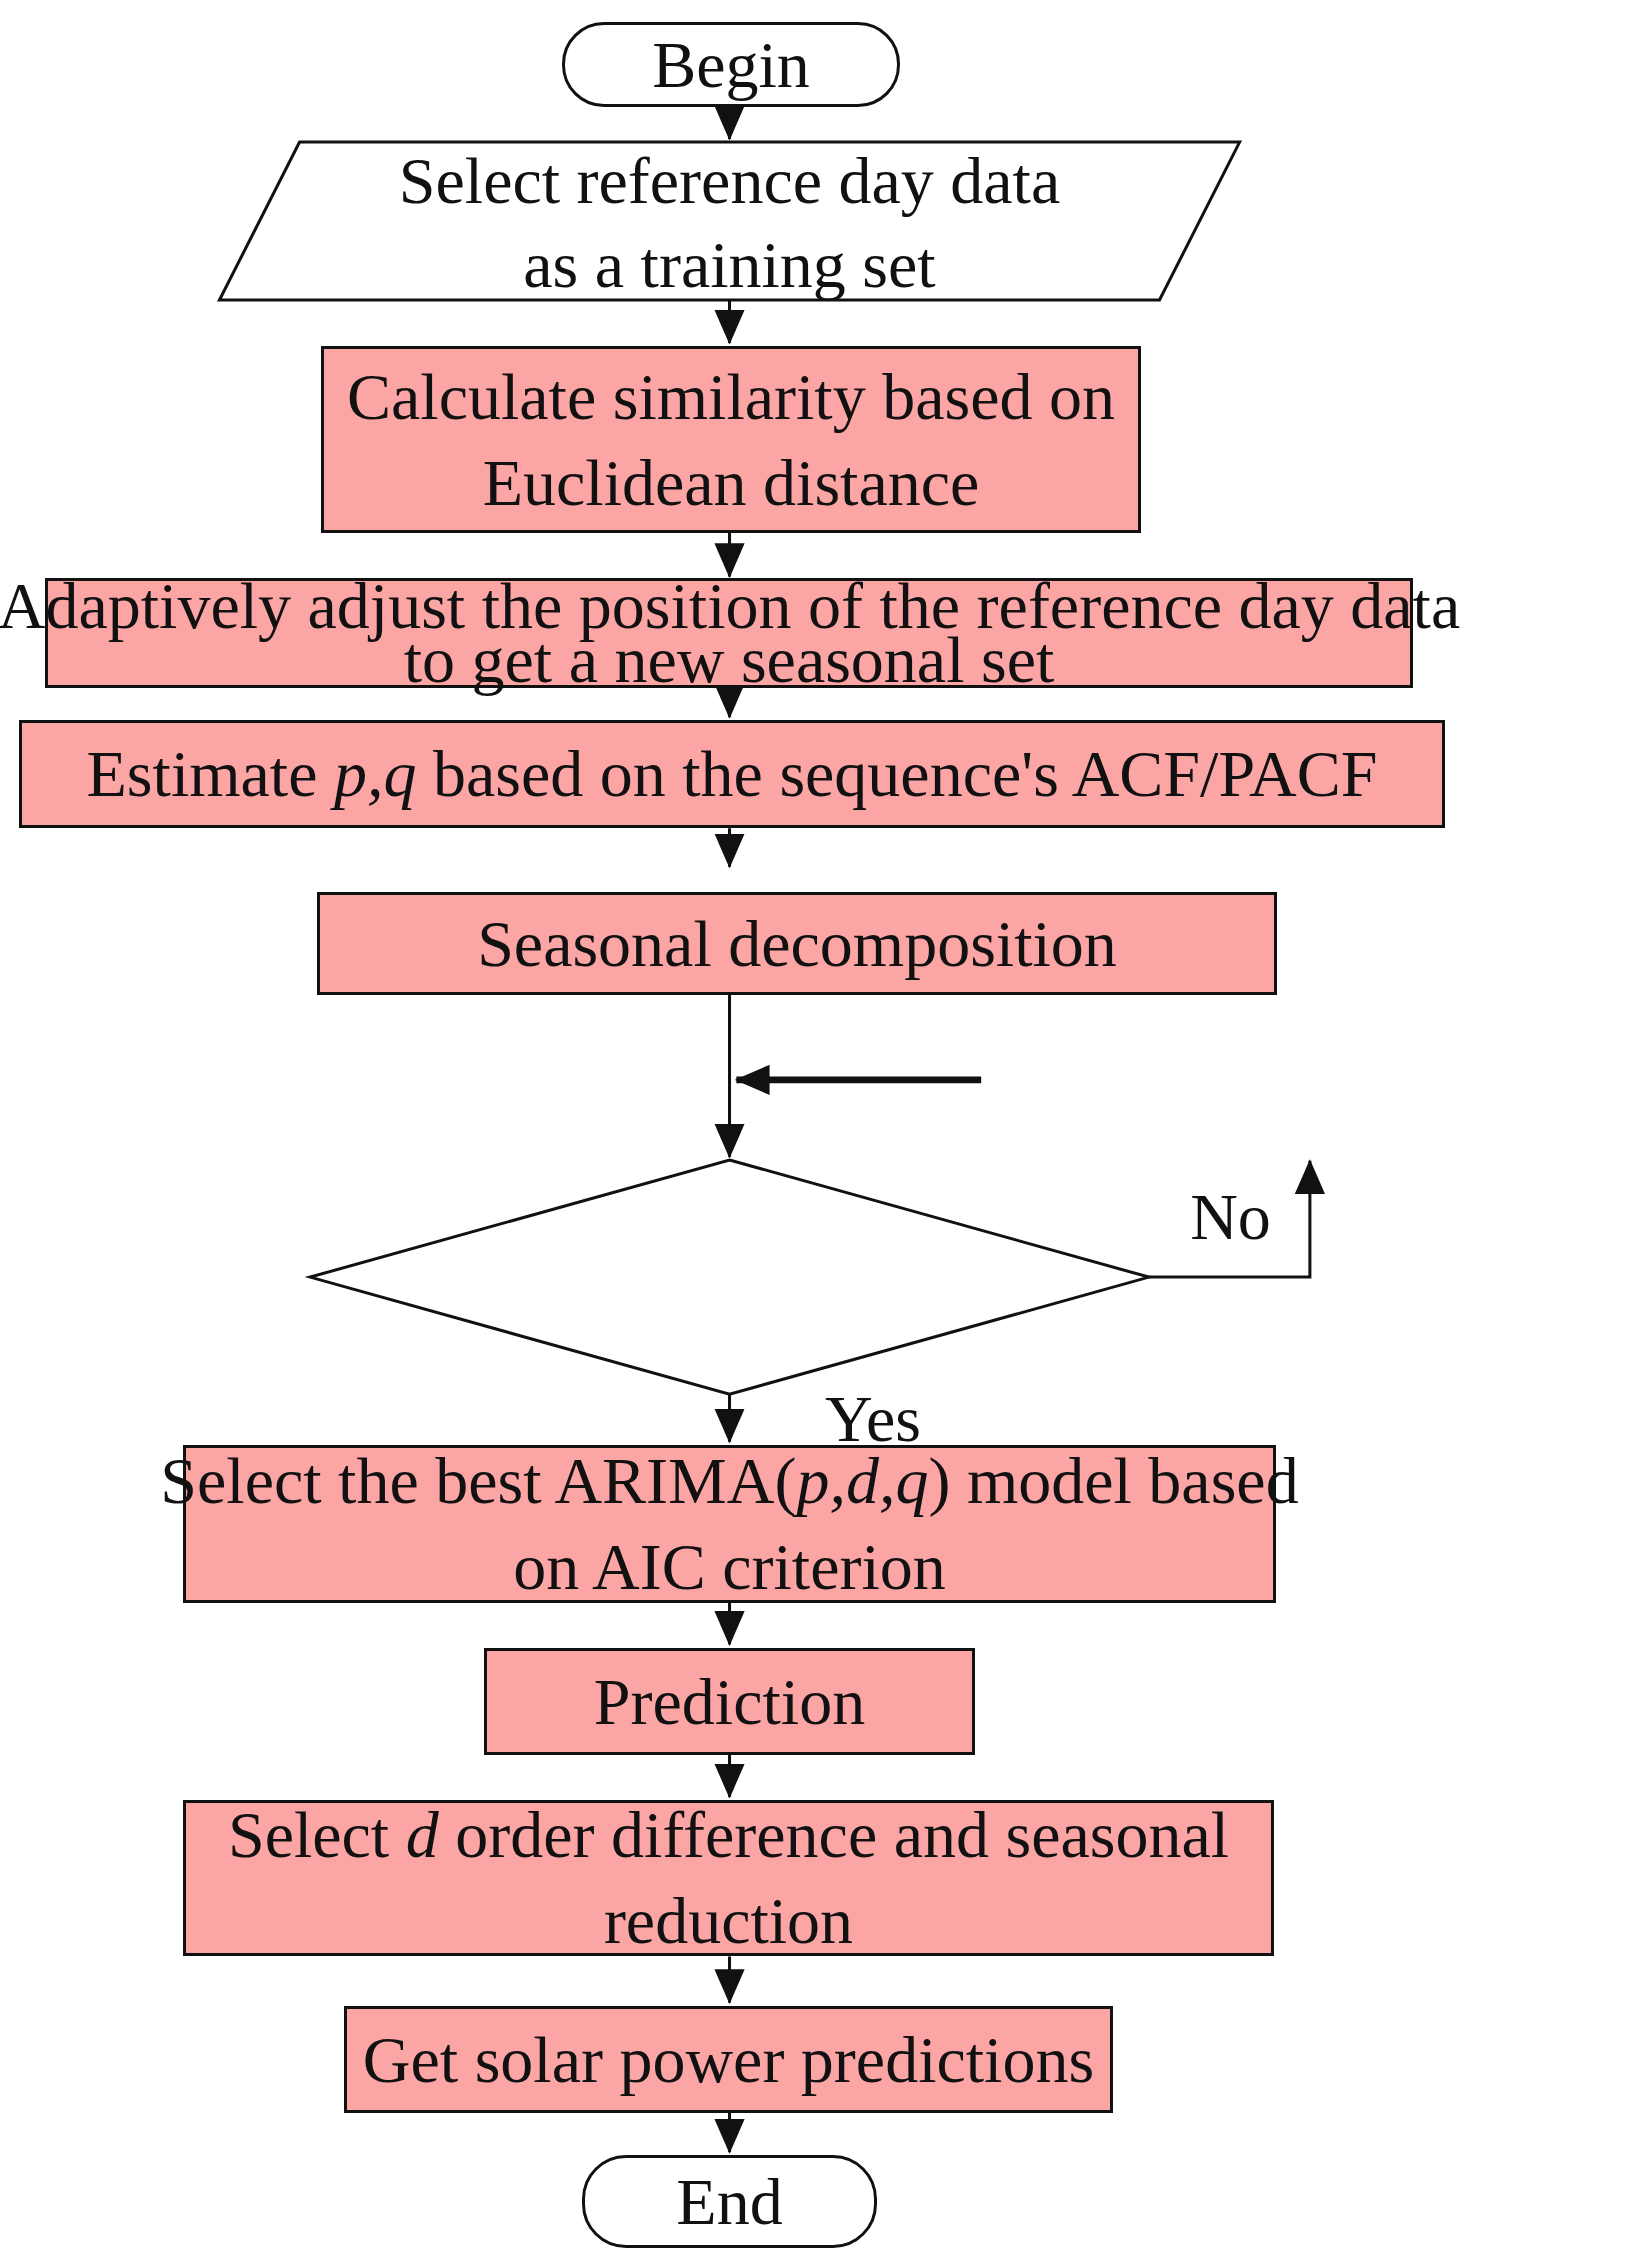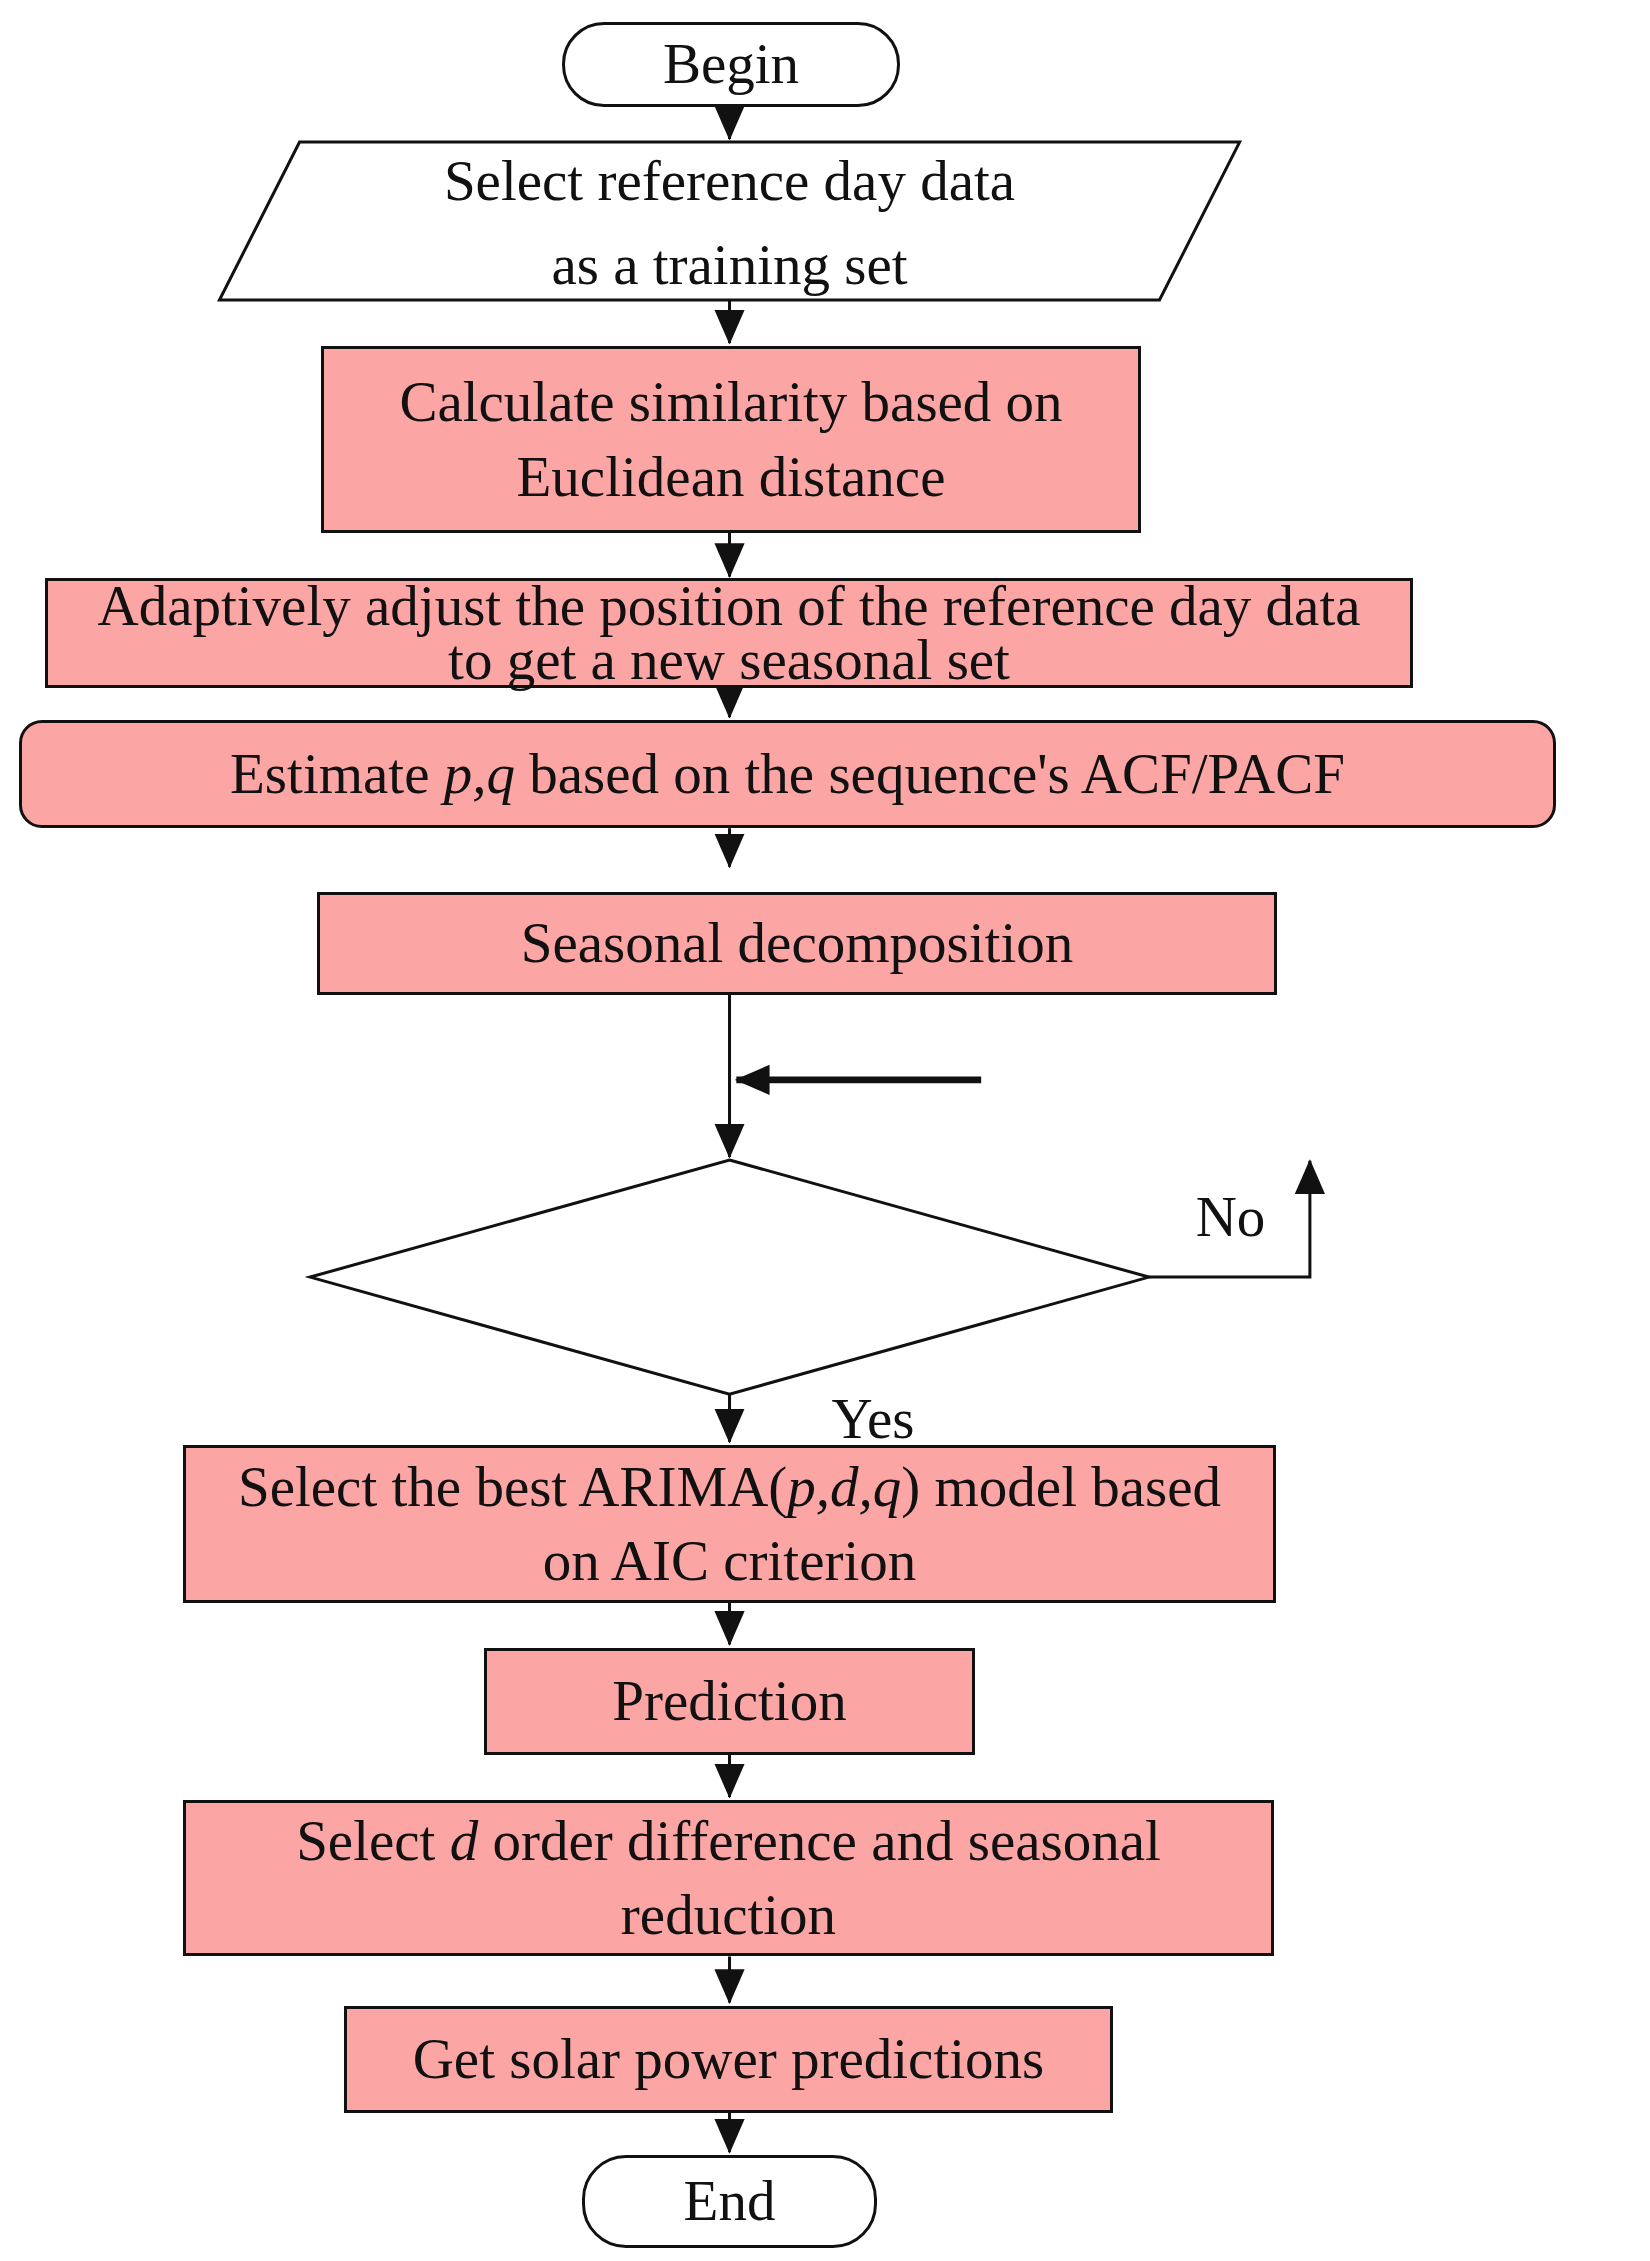--- a/index.html
+++ b/index.html
@@ -11,21 +11,21 @@
     color:var(--ink,#111111);
     overflow:hidden;
   }
   #wires{position:absolute;left:0;top:0;width:1651px;height:2261px;}
   .wire{stroke:var(--ink,#111111);stroke-width:4;fill:none;}
   .wire.thick{stroke-width:9;}
   .shape{stroke:var(--ink,#111111);stroke-width:4;fill:#ffffff;}
   .node{
     position:absolute;box-sizing:border-box;
     display:flex;flex-direction:column;align-items:center;justify-content:center;
-    font-size:57px;line-height:1.3;
+    font-size:66px;line-height:1.3;
     white-space:nowrap;
   }
   .rect{border:3px solid var(--ink,#111111);background:#fca5a5;}
   .stadium{border:3px solid var(--ink,#111111);background:#ffffff;}
   .bare{background:transparent;border:none;}
   .line{display:block;}
 </style>
 </head>
 <body>
 
@@ -69,21 +69,21 @@
   <div class="node rect" style="left:321px;top:346px;width:820px;height:187px;">
     <span class="line">Calculate similarity based on</span>
     <span class="line">Euclidean distance</span>
   </div>
 
   <div class="node rect" style="left:45px;top:578px;width:1368px;height:110px;line-height:54px;">
     <span class="line">Adaptively adjust the position of the reference day data</span>
     <span class="line">to get a new seasonal set</span>
   </div>
 
-  <div class="node rect" style="left:19px;top:720px;width:1537px;height:108px;border-radius:23px;">
+  <div class="node rect" style="left:19px;top:720px;width:1426px;height:108px;">
     <span class="line"><span>Estimate </span><span style="font-style: italic;">p,q</span><span> based on the sequence's ACF/PACF</span></span>
   </div>
 
   <div class="node rect" style="left:317px;top:892px;width:960px;height:103px;">
     <span class="line">Seasonal decomposition</span>
   </div>
 
 
 
   <div class="node bare" style="left:1155px;top:1183px;width:151px;height:68px;">

